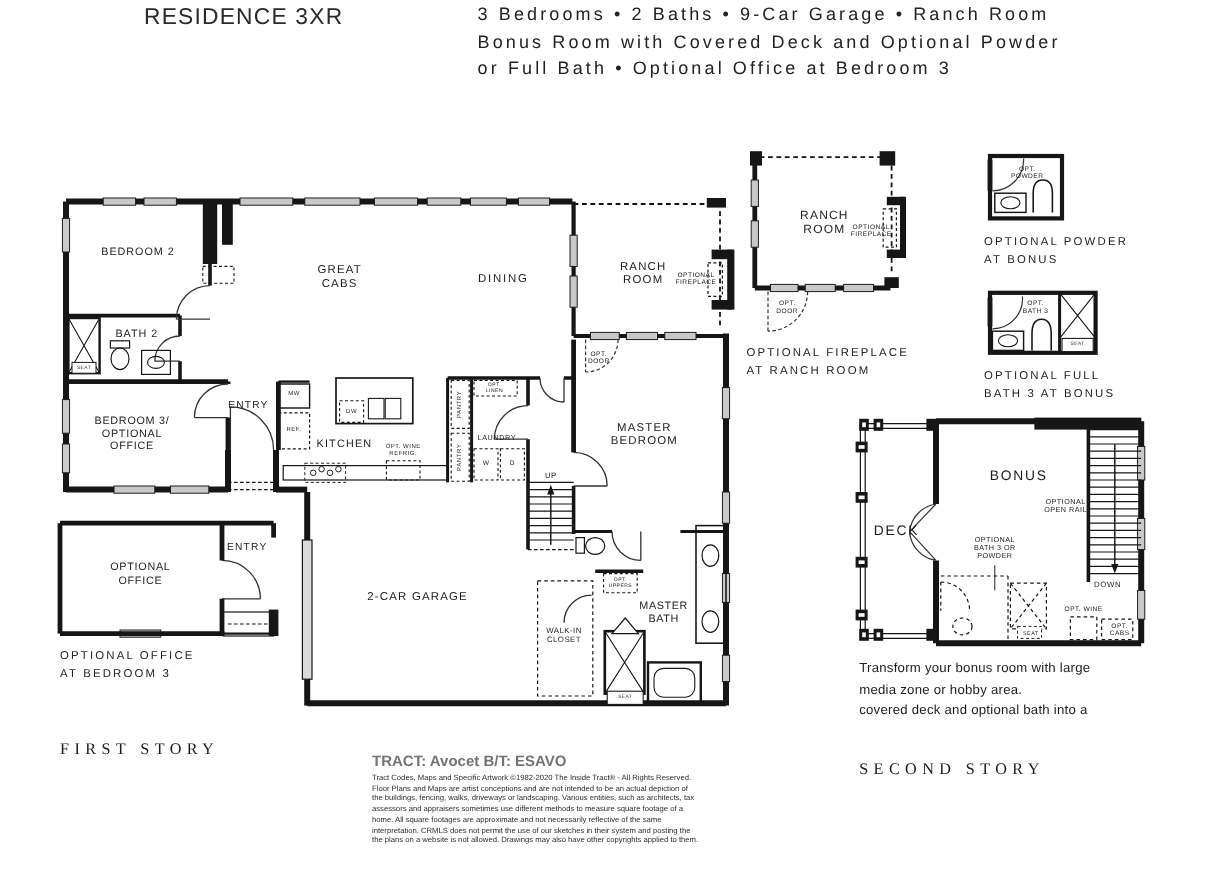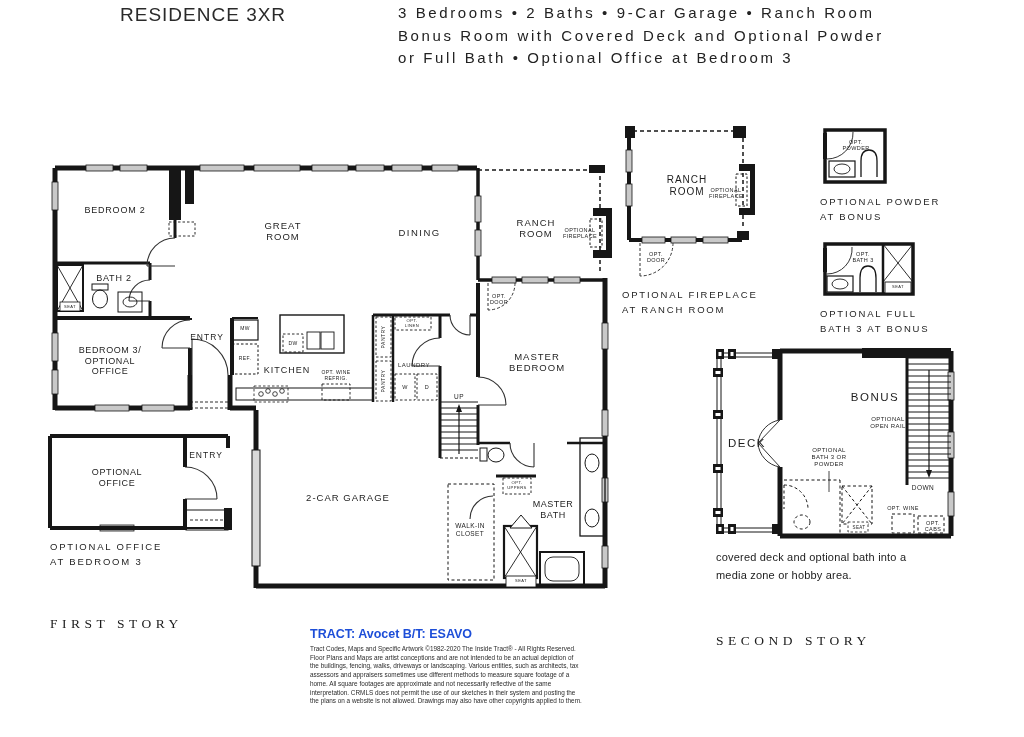--- a/index.html
+++ b/index.html
@@ -13,21 +13,21 @@
   .plan{position:absolute;}
   .plan svg{position:absolute;left:0;top:0;}
   .overlay{position:absolute;left:0;top:0;right:0;bottom:0;pointer-events:none;}
   .plan-label{position:absolute;transform:translate(-50%,-50%);white-space:pre-line;
     text-align:center;line-height:1.18;letter-spacing:0.4px;color:#1d1d1d;font-weight:400;}
   
   .cap{font-size:9.5px;line-height:14.5px;letter-spacing:1.8px;color:#242424;}
   .story{font-family:"Liberation Serif",serif;font-size:13.5px;letter-spacing:4.5px;
          color:#1b1b1b;font-weight:500;}
   .transform-note{font-size:11px;line-height:17.5px;letter-spacing:0.2px;color:#1c1c1c;}
-  .tract{font-size:12.5px;font-weight:700;color:#1d4ed8;}
+  .tract{font-size:12.5px;font-weight:700;color:#737373;}
   .disclaimer{width:272px;font-size:6.4px;line-height:8.7px;color:#2b2b2b;text-align:left;}
 </style>
 </head>
 <body>
 
 <div id="sheet">
 
   <div class="abs title" style="left:120px;top:4px;">
     <div>RESIDENCE 3XR</div>
   </div>
@@ -208,21 +208,21 @@
     </svg>
     <div class="overlay">
         <span class="plan-label" style="left: 75px; top: 92px; font-size: 9px; letter-spacing: 0.8px; transform: translate(-50%, -50%);">BEDROOM 2</span>
         <span class="plan-label" style="left: 74px; top: 160px; font-size: 9px; letter-spacing: 0.8px; transform: translate(-50%, -50%);">BATH 2</span>
         <span class="plan-label" style="left: 30px; top: 189px; font-size: 4px; transform: translate(-50%, -50%);">SEAT</span>
         <span class="plan-label" style="left: 70px; top: 243px; font-size: 9px; letter-spacing: 0.6px; transform: translate(-50%, -50%);">BEDROOM 3/
 OPTIONAL
 OFFICE</span>
         <span class="plan-label" style="left: 167px; top: 219px; font-size: 8.5px; letter-spacing: 1px; transform: translate(-50%, -50%);">ENTRY</span>
         <span class="plan-label" style="left: 243px; top: 113px; font-size: 9.5px; letter-spacing: 1px; transform: translate(-50%, -50%);">GREAT
-ROOM</span>
+CABS</span>
         <span class="plan-label" style="left: 358px; top: 115px; font-size: 9.5px; letter-spacing: 1.5px; transform: translate(-50%, -50%); padding-left: 43px;">DINING</span>
         <span class="plan-label" style="left: 496px; top: 110px; font-size: 9.5px; letter-spacing: 1px; transform: translate(-50%, -50%);">RANCH
 ROOM</span>
         <span class="plan-label" style="left: 540px; top: 115px; font-size: 5.5px; transform: translate(-50%, -50%);">OPTIONAL
 FIREPLACE</span>
         <span class="plan-label" style="left: 459px; top: 181px; font-size: 5.5px; transform: translate(-50%, -50%);">OPT.
 DOOR</span>
         <span class="plan-label" style="left: 497px; top: 244px; font-size: 9.5px; letter-spacing: 1px; transform: translate(-50%, -50%);">MASTER
 BEDROOM</span>
         <span class="plan-label" style="left: 205px; top: 211px; font-size: 5px; transform: translate(-50%, -50%);">MW</span>
@@ -402,38 +402,39 @@
         <rect x="140" y="146" width="30" height="38"></rect>
         <path d="M140,146 L170,184 M170,146 L140,184"></path>
         <ellipse cx="100" cy="182" rx="8" ry="7"></ellipse>
         <rect x="190" y="174" width="22" height="19"></rect>
         <rect x="216" y="176" width="26" height="17"></rect>
       </g>
       <rect x="146" y="182" width="20" height="10" fill="#fff" stroke="#161616" stroke-width="0.8" stroke-dasharray="2.5 2"></rect>
       <path d="M127,131 V152" stroke="#161616" stroke-width="0.8" fill="none"></path>
     </svg>
     <div class="overlay">
-        <span class="plan-label" style="left: 147px; top: 58px; font-size: 11.5px; letter-spacing: 1.5px; transform: translate(-50%, -50%); margin-left: 26px;">BONUS</span>
+        <span class="plan-label" style="left: 147px; top: 58px; font-size: 11.5px; letter-spacing: 1.5px; transform: translate(-50%, -50%);">BONUS</span>
         <span class="plan-label" style="left: 45px; top: 104px; font-size: 11.5px; letter-spacing: 1.5px; transform: translate(-50%, -50%);">DECK</span>
         <span class="plan-label" style="left: 186px; top: 83px; font-size: 6px; transform: translate(-50%, -50%);">OPTIONAL
 OPEN RAIL</span>
         <span class="plan-label" style="left: 127px; top: 118px; font-size: 6px; transform: translate(-50%, -50%);">OPTIONAL
 BATH 3 OR
 POWDER</span>
         <span class="plan-label" style="left: 221px; top: 148px; font-size: 6.5px; letter-spacing: 0.5px; transform: translate(-50%, -50%);">DOWN</span>
         <span class="plan-label" style="left: 201px; top: 168px; font-size: 5.5px; transform: translate(-50%, -50%);">OPT. WINE</span>
         <span class="plan-label" style="left: 231px; top: 186px; font-size: 5.5px; transform: translate(-50%, -50%);">OPT.
 CABS</span>
         <span class="plan-label" style="left: 157px; top: 188px; font-size: 4.5px; transform: translate(-50%, -50%);">SEAT</span>
       </div>
   </div>
 
   <div class="abs transform-note" style="left:716px;top:549px;">
+    <div>Transform your bonus room with large</div>
+    <div>media zone or hobby area.</div>
     <div>covered deck and optional bath into a</div>
-    <div>media zone or hobby area.</div>
   </div>
 
   <div class="abs cap" style="left:50px;top:540px;">
     <div>OPTIONAL OFFICE</div>
     <div>AT BEDROOM 3</div>
   </div>
 
   <div class="abs story" style="left:50px;top:616px;">FIRST STORY</div>
   <div class="abs story" style="left:716px;top:617px;margin-top:16px;">SECOND STORY</div>
 

